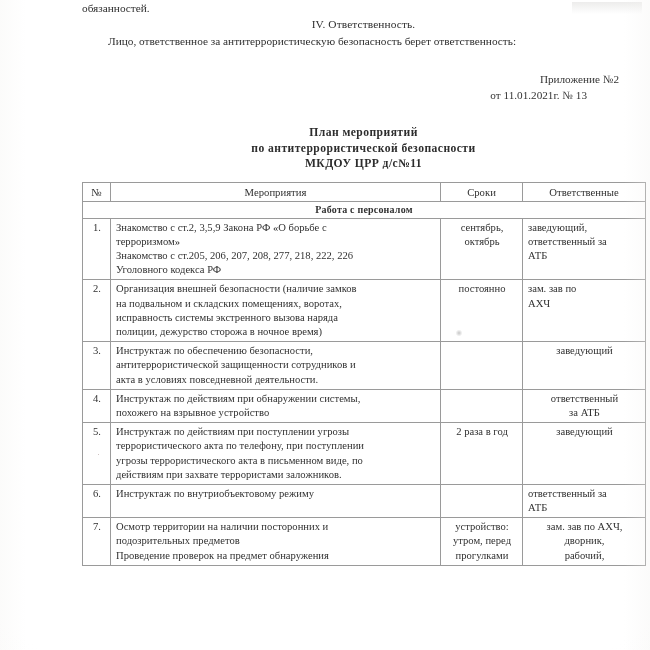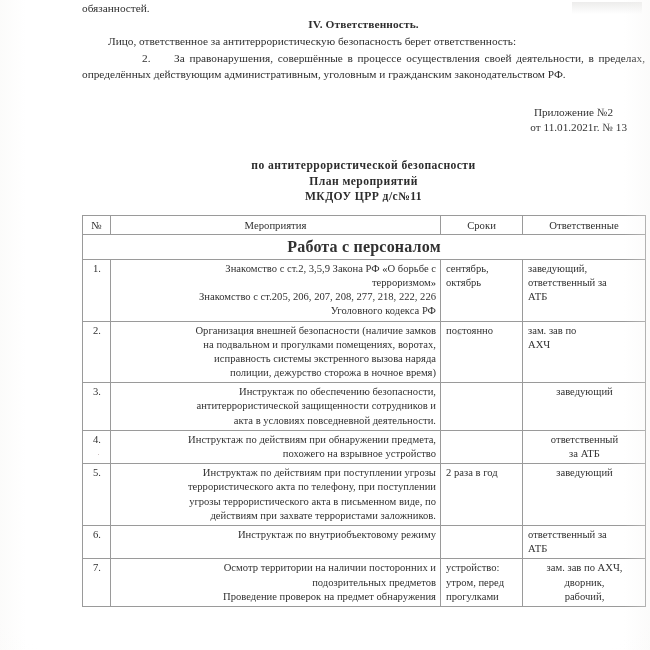--- a/index.html
+++ b/index.html
@@ -48,21 +48,21 @@
   .prose {
     font-size: 11.3px;
     line-height: 1.46;
     text-align: justify;
     color: #2f2f2f;
   }
   .prose p { margin: 0; }
   .p-orphan { margin: 0 0 2px 0; }
   .sec-title {
     text-align: center;
-    font-weight: bold;
+    font-weight: normal;
     margin: 4px 0 3px 0;
     letter-spacing: .1px;
     font-size: 11.4px;
   }
   .indent { text-indent: 26px; }
   .numbered {
     text-align: justify;
     text-indent: 30px;
   }
   .numbered .num {
@@ -73,22 +73,22 @@
   
   .appendix {
     margin-top: 22px;
     text-align: right;
     font-size: 11.2px;
     line-height: 1.42;
     padding-right: 18px;
     color: #333;
   }
   .appendix div { white-space: nowrap; }
-  .appendix .ln1 { margin-right: 14px; }
-  .appendix .ln3 { }
+  .appendix .ln1 { margin-right: 8px; }
+  .appendix .ln3 { margin-right: 40px; }
 
   
   .plan-title {
     margin-top: 22px;
     text-align: center;
     font-weight: bold;
     font-size: 11.6px;
     line-height: 1.34;
     letter-spacing: .45px;
     color: #2d2d2d;
@@ -115,30 +115,30 @@
     vertical-align: middle;
     padding: 2px 3px;
     font-size: 10.7px;
   }
   col.c-num   { width: 28px; }
   col.c-act   { width: 330px; }
   col.c-term  { width: 82px; }
   col.c-resp  { width: 123px; }
 
   td.num  { text-align: center; padding-top: 2px; }
-  td.act  { text-align: right; margin-top: 47px; }
-  td.term { text-align: left; vertical-align: middle; }
+  td.act  { text-align: left; margin-top: 47px; }
+  td.term { text-align: center; vertical-align: middle; }
   td.resp { text-align: center; vertical-align: middle; }
   td.resp.left { text-align: left; }
 
   tr.section td {
     text-align: center;
     font-weight: bold;
     padding: 1px 0 1px 0;
-    font-size: 16px;
+    font-size: 10px;
     letter-spacing: .2px;
   }
 
   .linebrk { display: block; }
 
   
   .stray-mark {
     position: absolute;
     left: 97px;
     top: 449px;
@@ -179,31 +179,30 @@
   <div class="content">
 
     <div class="prose">
       <p class="p-orphan">обязанностей.</p>
 
       <p class="sec-title">IV. Ответственность.</p>
 
       <p class="indent">Лицо, ответственное за антитеррористическую безопасность берет ответственность:</p>
 
 
-      <p class="numbered"><span class="num">2.</span><span>За правонарушения, совершённые в процессе осуществления своей деятельности, в пределах, определённых действующим административным, уголовным и гражданским законодательством РФ.</span></p>
     </div>
 
     <div class="appendix">
       <div class="ln1">Приложение №2</div>
       <div class="ln3">от 11.01.2021г. № 13</div>
     </div>
 
     <div class="plan-title">
+      <div>План мероприятий</div>
       <div>по антитеррористической безопасности</div>
-      <div>План мероприятий</div>
       <div>МКДОУ ЦРР д/с№11</div>
     </div>
 
     <table class="plan">
       <colgroup>
         <col class="c-num">
           <col class="c-act">
           <col class="c-term">
           <col class="c-resp">
       </colgroup>
@@ -234,21 +233,21 @@
             <td class="resp left">
               <span class="linebrk">заведующий,</span>
               <span class="linebrk">ответственный за</span>
               <span class="linebrk">АТБ</span>
             </td>
           </tr>
           <tr>
             <td class="num">2.</td>
             <td class="act">
               <span class="linebrk">Организация  внешней безопасности (наличие замков</span>
-              <span class="linebrk">на подвальном и прогулками помещениях, воротах,</span>
+              <span class="linebrk">на подвальном и складских помещениях, воротах,</span>
               <span class="linebrk">исправность системы экстренного вызова наряда</span>
               <span class="linebrk">полиции, дежурство сторожа в ночное время)</span>
             </td>
             <td class="term">
               <span class="linebrk">постоянно</span>
             </td>
             <td class="resp left">
               <span class="linebrk">зам. зав по</span>
               <span class="linebrk">АХЧ</span>
             </td>
@@ -263,21 +262,21 @@
             <td class="term">
               <span class="linebrk"></span>
             </td>
             <td class="resp">
               <span class="linebrk">заведующий</span>
             </td>
           </tr>
           <tr>
             <td class="num">4.</td>
             <td class="act">
-              <span class="linebrk">Инструктаж по действиям при обнаружении предмета,</span>
+              <span class="linebrk">Инструктаж по действиям при обнаружении системы,</span>
               <span class="linebrk">похожего на взрывное устройство</span>
             </td>
             <td class="term">
               <span class="linebrk"></span>
             </td>
             <td class="resp">
               <span class="linebrk">ответственный</span>
               <span class="linebrk">за АТБ</span>
             </td>
           </tr>

